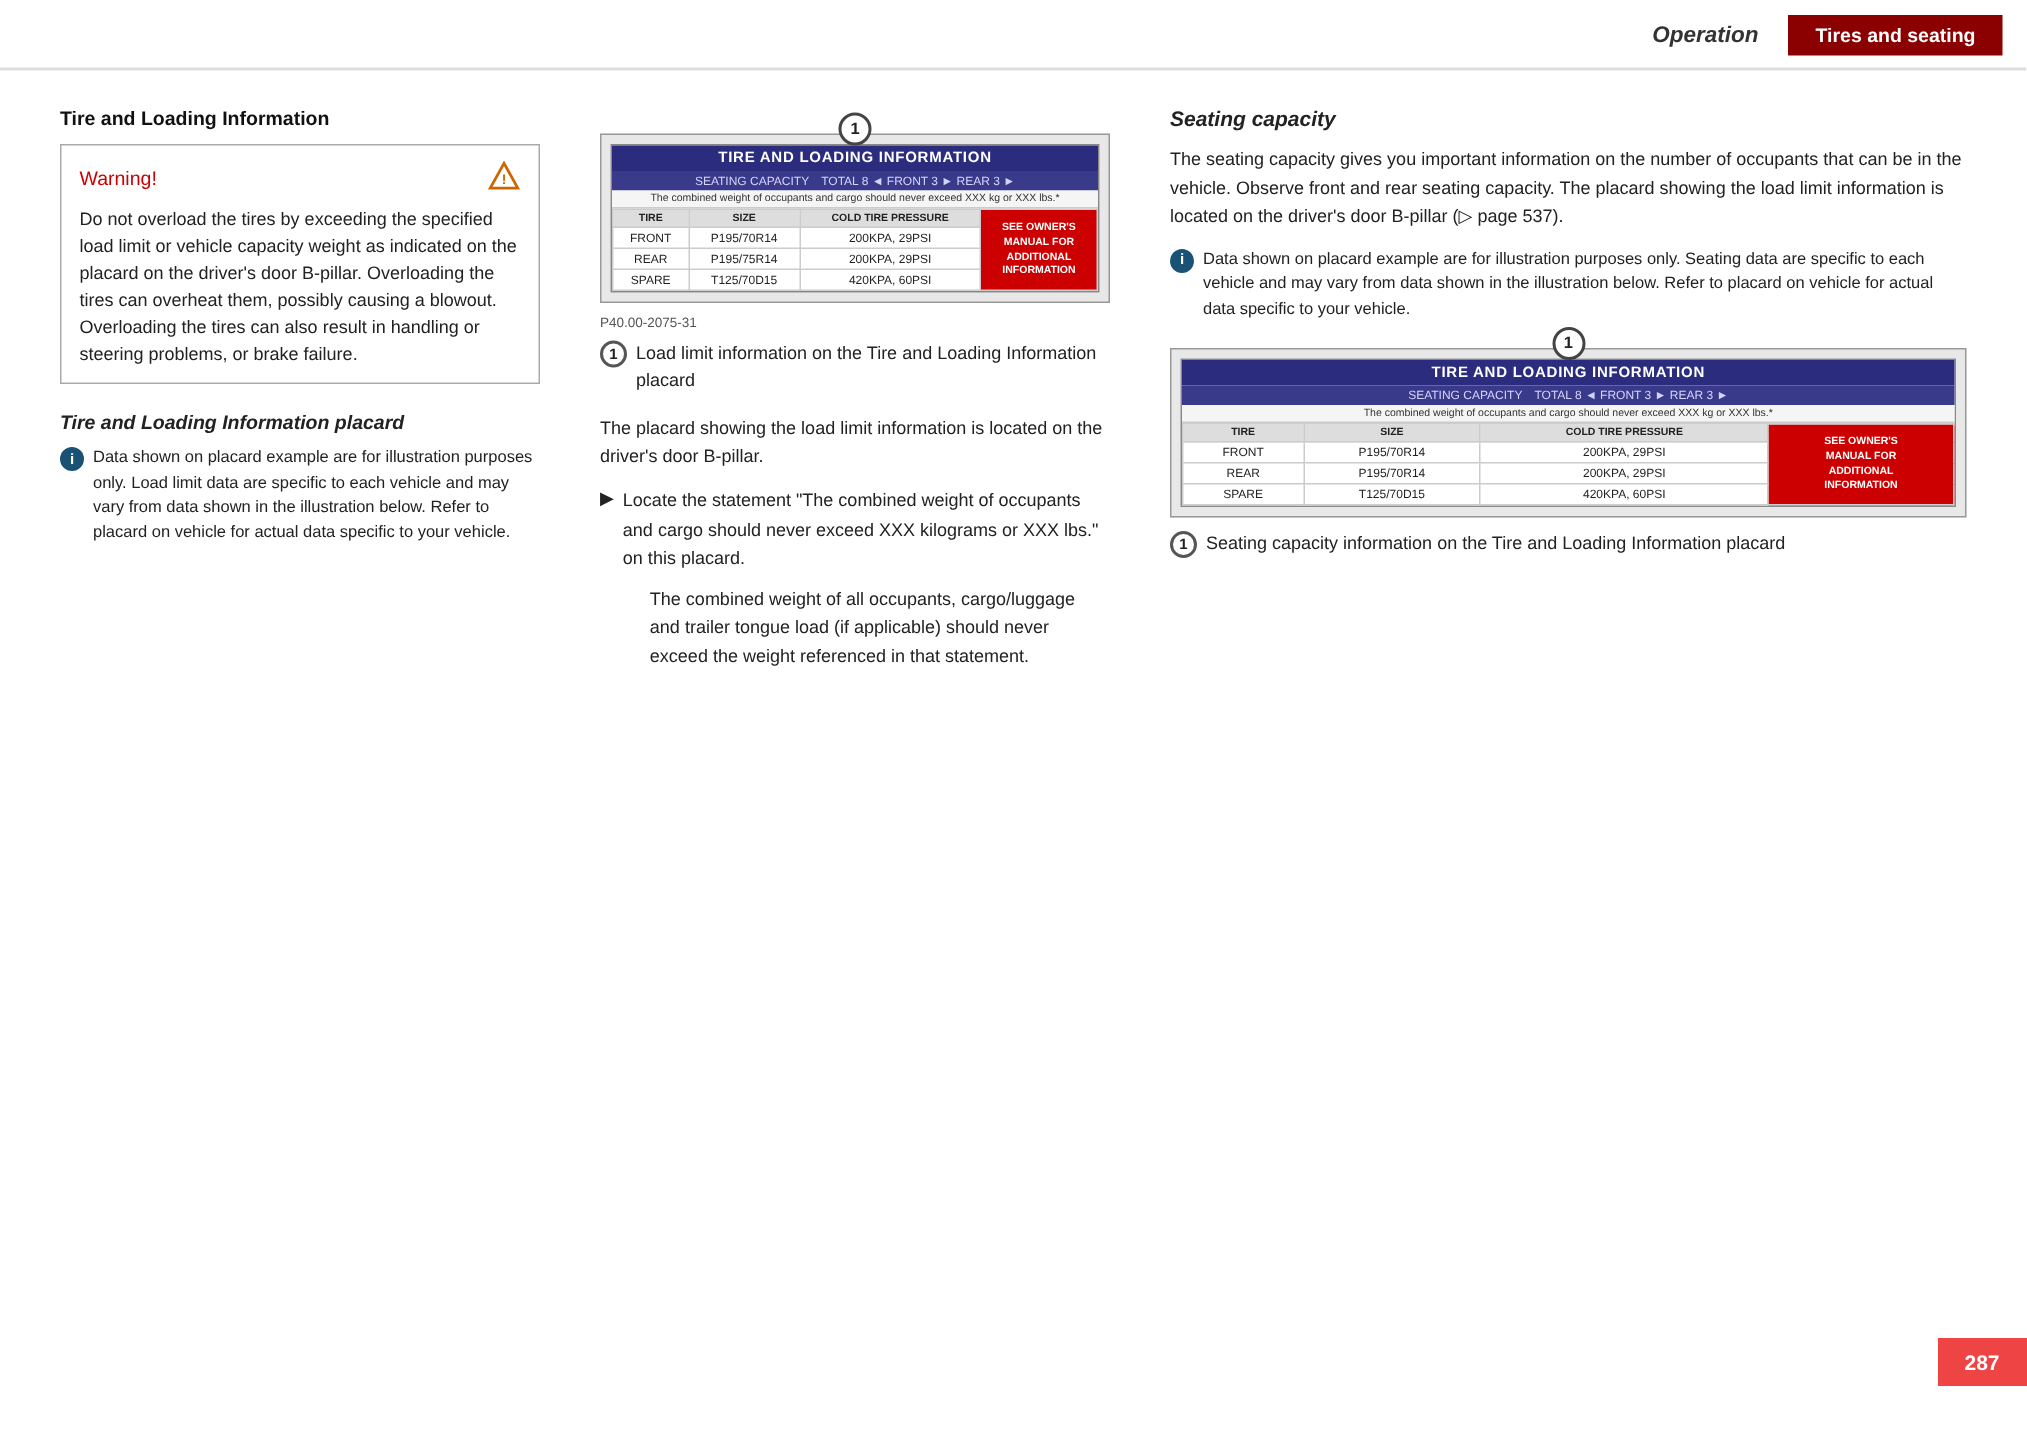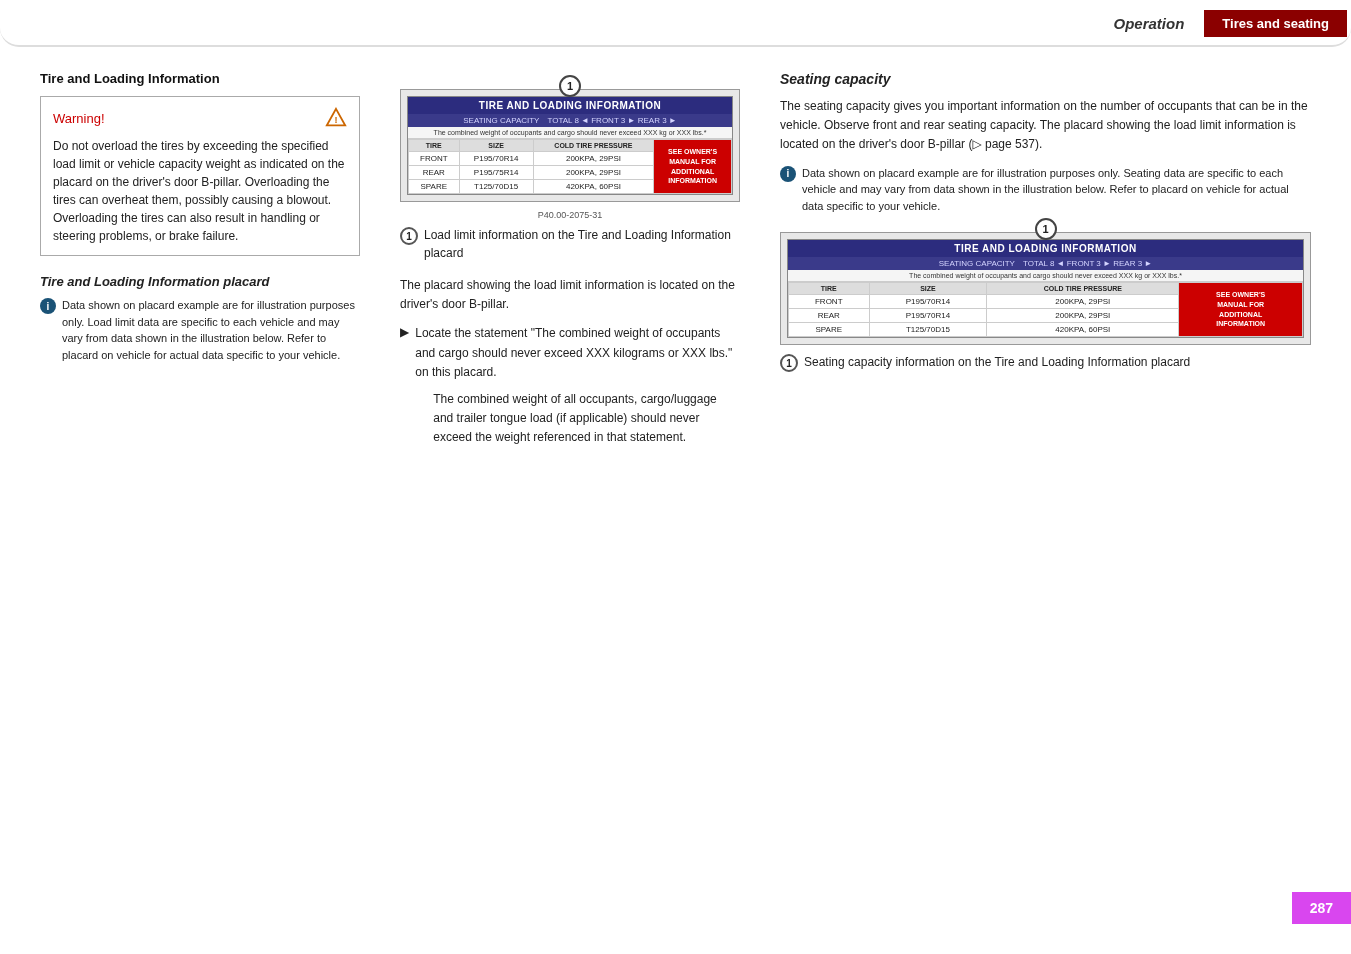--- a/index.html
+++ b/index.html
@@ -161,21 +161,21 @@
       padding: 2px 4px;
       text-align: center;
     }
     .placard-table thead th {
       background: #ddd;
       font-weight: bold;
       font-size: 7px;
     }
     .placard-footer {
       font-size: 9px;
-      text-align: center;
+      text-align: left;
       color: #555;
       margin-top: 6px;
     }
 
     
     .placard-caption {
       display: flex;
       gap: 6px;
       align-items: flex-start;
       margin-bottom: 14px;
@@ -230,35 +230,34 @@
       font-weight: bold;
       font-style: italic;
       margin-bottom: 10px;
     }
 
     
     .page-number-box {
       position: fixed;
       bottom: 30px;
       right: 0;
-      background: #d946ef;
+      background: #ef4444;
       color: #fff;
       font-size: 14px;
       font-weight: bold;
       padding: 8px 18px;
     }
 
     .top-header {
       display: flex;
       justify-content: flex-end;
       align-items: center;
-      padding: 10px 4px 8px 0;
+      padding: 10px 16px 8px 0;
       border-bottom: 2px solid #ddd;
       margin-bottom: 24px;
-      border-radius: 19px;
     }
     .op-label {
       font-size: 15px;
       font-weight: bold;
       color: #333;
       padding-right: 20px;
       font-style: italic;
     }
     .tw-label {
       background: #8b0000;

